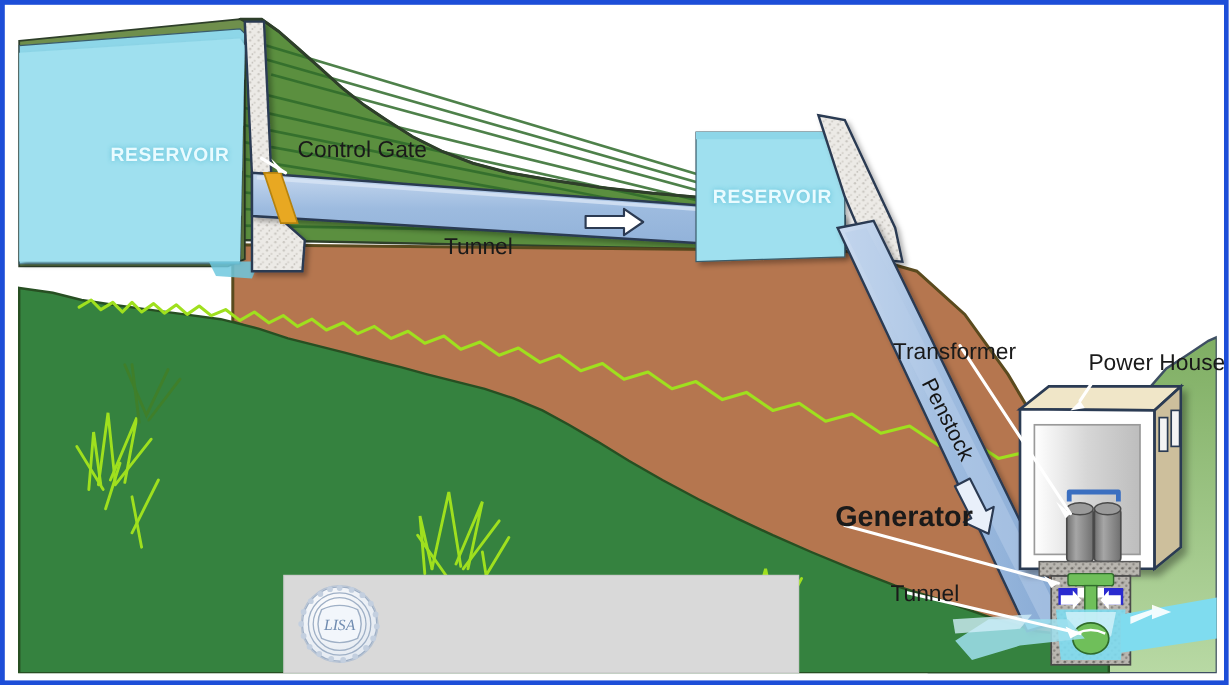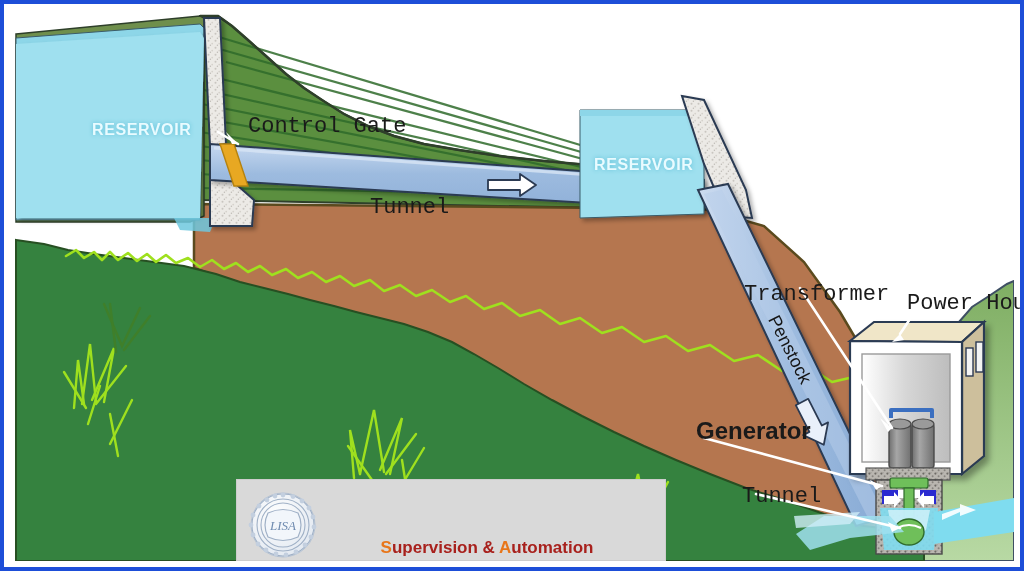--- a/index.html
+++ b/index.html
@@ -4,30 +4,30 @@
 <title>Hydroelectric Plant Diagram</title>
 <style>
   html,body{margin:0;padding:0;background:#ffffff;}
   body{width:1024px;height:571px;overflow:hidden;
        font-family:"Liberation Sans","DejaVu Sans",sans-serif;}
   #frame{position:relative;width:1024px;height:571px;box-sizing:border-box;
          border:4px solid #1d4ed8;background:#ffffff;overflow:hidden;}
   #stage{position:absolute;inset:0;}
   svg#scene{position:absolute;left:0;top:0;width:1010px;height:557px;display:block;}
   .lbl{position:absolute;color:#1a1a1a;white-space:nowrap;line-height:1;}
-  .lbl-sm{font-size:22px;font-family:Liberation Mono, monospace;}
+  .lbl-sm{font-size:19px;}
   .lbl-bold{font-weight:bold;font-size:24px;}
   .resv{position:absolute;color:#e9fbff;font-size:16px;font-weight:bold;
         letter-spacing:.6px;white-space:nowrap;
         text-shadow:0 0 4px rgba(90,190,215,.95);}
   .pen{position:absolute;font-size:18px;color:#151515;white-space:nowrap;
        transform-origin:0 0;}
   
   #logo-panel{position:absolute;left:232px;top:475px;width:430px;height:82px;
-              background:#d9d9d9;display:flex;align-items:flex-end;
+              background:#d9d9d9;display:flex;align-items:center;
               box-shadow:0 0 0 1px rgba(0,0,0,.05) inset;}
   #logo-mark{width:78px;height:72px;margin-left:8px;flex:0 0 auto;position:relative;}
   #logo-text{flex:1 1 auto;text-align:center;padding-right:14px;}
   .logo-line{font-size:17px;font-weight:bold;line-height:1.45;white-space:nowrap;}
   .c-or{color:#e8761a;}
   .c-rd{color:#a8211d;}
   .bigS{font-size:21px;}
   .sp{display:inline-block;width:10px;}
 </style>
 </head>
@@ -342,20 +342,17 @@
               <circle cx="9" cy="26" r="2.4"></circle>
             <circle cx="15" cy="17" r="2.4"></circle>
               <circle cx="23" cy="11" r="2.4"></circle>
             <circle cx="31" cy="7" r="2.4"></circle>
           </g>
           <path d="M24,24 Q39,17 54,24 Q60,36 54,48 Q39,55 24,48 Q18,36 24,24 Z" fill="#f2f6fb" stroke="#9fb0c6" stroke-width="1.2"></path>
           <text x="39" y="41" text-anchor="middle" font-family="'Liberation Serif', serif" font-style="italic" font-size="13" fill="#6f8bb0">LISA</text>
         </svg>
       </div>
       <div id="logo-text">
-        <div class="logo-line">
-          <span class="c-or">S</span><span class="c-rd">upervision &amp;</span> <span class="c-or">A</span><span class="c-rd">utomation</span>
-        </div>
       </div>
     </div>
 
   </div>
 </div>
 
 </body></html>

